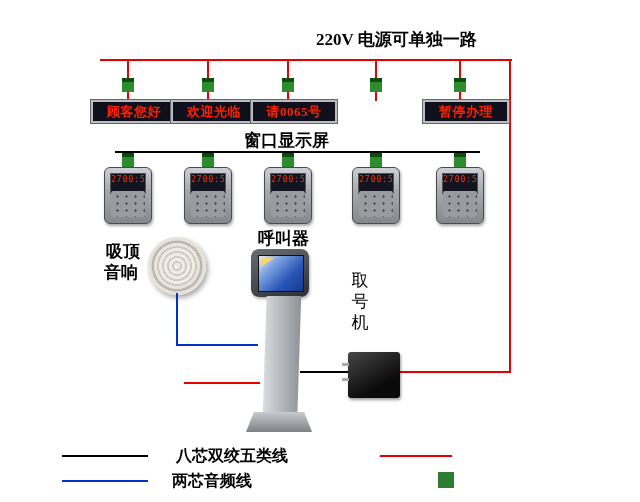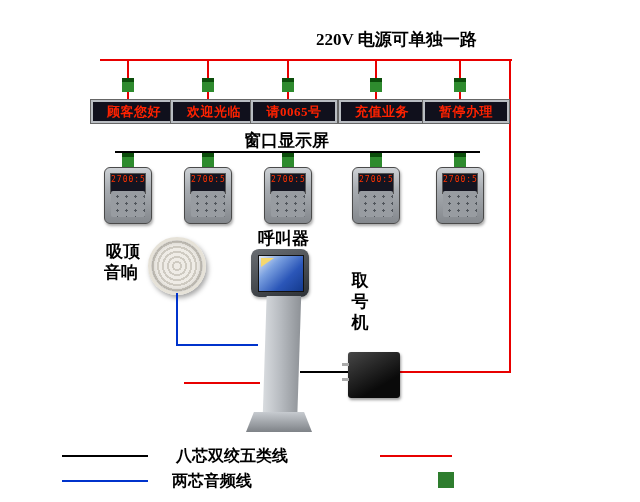--- a/index.html
+++ b/index.html
@@ -44,21 +44,21 @@
           background:linear-gradient(135deg,#e8edf5 0%,#7aa0e0 30%,#2b56b8 65%,#143a8e 100%);}
   .kiosk-screen::before{content:"";position:absolute;left:2px;top:2px;width:13px;height:9px;
           background:#f5d76e;clip-path:polygon(0 0,100% 0,0 100%);}
   .kiosk-body{position:absolute;left:258px;top:296px;width:48px;height:118px;
           background:linear-gradient(90deg,#e2e5e8 0%,#b9bdc2 45%,#84888d 100%);
           clip-path:polygon(18% 0,90% 0,82% 100%,10% 100%);}
   .kiosk-base{position:absolute;left:246px;top:412px;width:66px;height:20px;
           background:linear-gradient(180deg,#c7cbd0,#7e8287);
           clip-path:polygon(12% 0,88% 0,100% 100%,0 100%);}
 
-  .vtext{position:absolute;width:20px;font-weight:bold;font-size:17px;line-height:21px;
+  .vtext{position:absolute;width:20px;font-weight:normal;font-size:17px;line-height:21px;
          word-break:break-all;text-align:center;color:#000;}
 
   .ampbox{position:absolute;left:348px;top:352px;width:52px;height:46px;border-radius:3px;
           background:linear-gradient(150deg,#474747,#0a0a0a 70%);
           box-shadow:1px 2px 3px rgba(0,0,0,.4);}
   .amppin{position:absolute;width:7px;height:3px;background:#aaa;}
 
   .greensq{position:absolute;width:16px;height:16px;background:#2e7d2e;}
 </style>
 </head>
@@ -80,21 +80,20 @@
 
   <div class="connector" style="left:122px;top:78px;"></div>
   <div class="connector" style="left:202px;top:78px;"></div>
   <div class="connector" style="left:282px;top:78px;"></div>
   <div class="connector" style="left:370px;top:78px;"></div>
   <div class="connector" style="left:454px;top:78px;"></div>
 
   <div class="screen" style="left:91px;top:100px;">顾客您好</div>
   <div class="screen" style="left:171px;top:100px;">欢迎光临</div>
   <div class="screen" style="left:251px;top:100px;">请0065号</div>
-  <div class="screen" style="left:339px;top:100px;">充值业务</div>
   <div class="screen" style="left:423px;top:100px;">暂停办理</div>
 
   <div class="lbl f17" style="left:244px;top:129px;">窗口显示屏</div>
 
   <div class="hline black" style="left:115px;top:151px;width:365px;"></div>
   <div class="vline black" style="left:127px;top:151px;height:17px;"></div>
   <div class="vline black" style="left:207px;top:151px;height:17px;"></div>
   <div class="vline black" style="left:287px;top:151px;height:17px;"></div>
   <div class="vline black" style="left:375px;top:151px;height:17px;"></div>
   <div class="vline black" style="left:459px;top:151px;height:17px;"></div>

